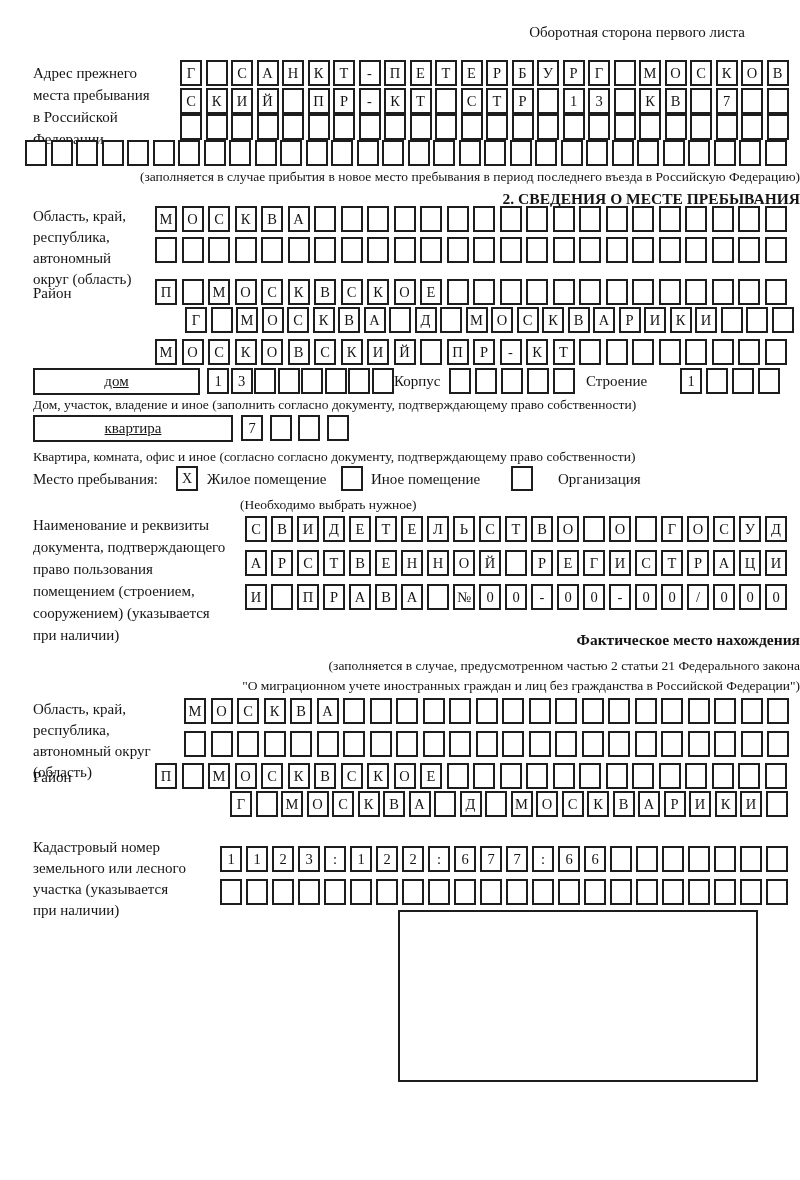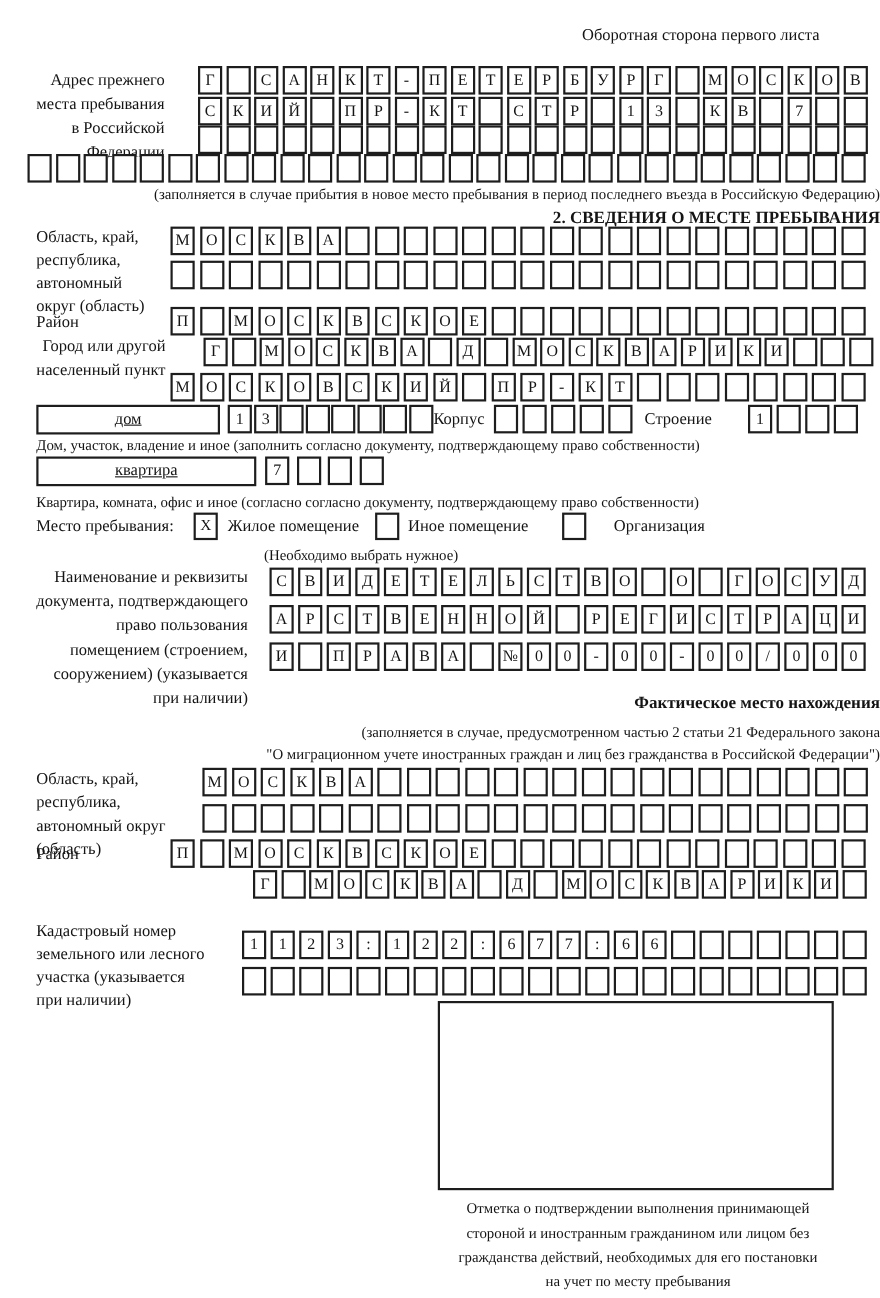--- a/index.html
+++ b/index.html
@@ -1,21 +1,21 @@
 <!DOCTYPE html>
 <html><head>
 <meta charset="utf-8">
 <style>
   html,body { margin:0; padding:0; background:#fff; }
   .page {
     position:relative; width:800px; height:1180px; background:#ffffff;
     font-family:"Liberation Serif", serif; color:#141414; overflow:hidden;
   }
   .abs { position:absolute; }
-  .lbl { font-size:15px; line-height:22px; white-space:pre-line;text-align:right; }
+  .lbl { font-size:15px; line-height:22px; white-space:pre-line; }
   .lbl-tight { font-size:15px; line-height:21px; white-space:pre-line; }
   .note { font-size:13.5px; line-height:17px; }
   .center { left:0; width:100%; text-align:right; }
   .title { font-weight:bold; font-size:15.5px; }
   .cells { display:flex; gap:3.5px; }
   .gap-md { gap:4px; }
   .gap-lg { gap:4.5px; }
   .gap-xs { gap:1.5px; }
   .gap-xl { gap:6.5px; }
   .cell {
@@ -238,22 +238,20 @@
       <span class="cell"></span>
       <span class="cell"></span>
       <span class="cell"></span>
       <span class="cell"></span>
       <span class="cell"></span>
       <span class="cell"></span>
       <span class="cell"></span>
       <span class="cell"></span>
     </div>
 
-  <div class="abs lbl" style="left:33px; top:304px;">Город или другой
-населенный пункт</div>
   <div class="abs cells" style="left:185px; top:307px;">
       <span class="cell">Г</span>
       <span class="cell"></span>
       <span class="cell">М</span>
       <span class="cell">О</span>
       <span class="cell">С</span>
       <span class="cell">К</span>
       <span class="cell">В</span>
       <span class="cell">А</span>
       <span class="cell"></span>
@@ -583,18 +581,14 @@
       <span class="cell"></span>
       <span class="cell"></span>
       <span class="cell"></span>
       <span class="cell"></span>
       <span class="cell"></span>
       <span class="cell"></span>
       <span class="cell"></span>
     </div>
 
   <div class="abs stamp" style="left:398px; top:910px; width:360px; height:172px;"></div>
-  <div class="abs note pre-center" style="left:385px; top:1088px; width:390px; line-height:22px;">Отметка о подтверждении выполнения принимающей
-стороной и иностранным гражданином или лицом без
-гражданства действий, необходимых для его постановки
-на учет по месту пребывания</div>
 
 </div>
 
 </body></html>

